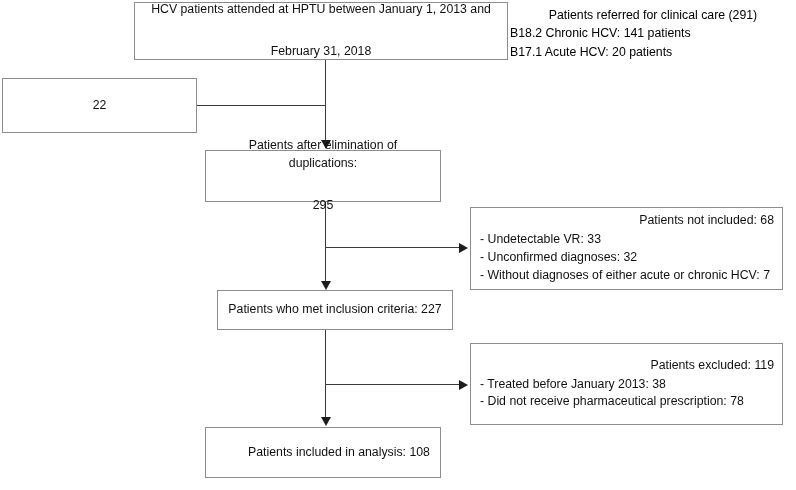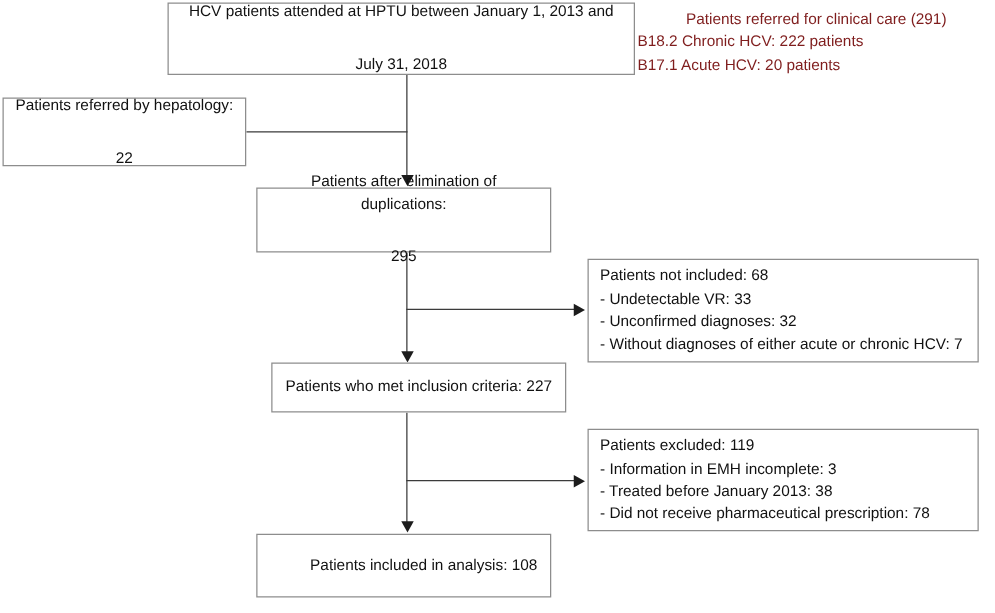--- a/index.html
+++ b/index.html
@@ -39,35 +39,35 @@
     z-index: 3;
   }
   .box.center { text-align: center; align-items: center; gap: 24px; }
   .box.listbox {
     text-align: left;
     align-items: stretch;
     justify-content: center;
     padding: 5px 8px 5px 9px;
   }
   .box .hdr {
-    text-align: left;
+    text-align: right;
     display: block;
     margin-bottom: 1px;
   }
   .box .li {
     display: block;
     white-space: nowrap;
   }
 
   
   .textblock {
     position: absolute;
     font-size: 12.3px;
     line-height: 1.5;
-    color: #7f1d1d;
+    color: #000000;
     text-align: left;
     z-index: 3;
     white-space: nowrap;
   }
   .textblock .hdr { display: block; text-align: center; }
   .textblock .li { display: block; }
 
   
   .vline {
     position: absolute;
@@ -100,31 +100,30 @@
     z-index: 2;
   }
 </style>
 </head>
 <body>
 
 <div id="canvas">
 
   <div class="box center" style="left:134px; top:2px; width:374px; height:58px;">
     <span>HCV patients attended at HPTU between January 1, 2013 and</span>
-    <span>July 31, 2018</span>
+    <span>February 31, 2018</span>
   </div>
 
   <div class="textblock" style="left:510px; top:6px; width:286px;">
     <span class="hdr">Patients referred for clinical care (291)</span>
-    <span class="li">B18.2 Chronic HCV: 222 patients</span>
+    <span class="li">B18.2 Chronic HCV: 141 patients</span>
     <span class="li">B17.1 Acute HCV: 20 patients</span>
   </div>
 
   <div class="box center" style="left:2px; top:78px; width:195px; height:55px;">
-    <span>Patients referred by hepatology:</span>
     <span>22</span>
   </div>
 
   <div class="hline" style="left:197px; top:105px; width:129px;"></div>
 
   <div class="vline" style="left:325px; top:60px; height:85px;"></div>
   <div class="arrow-down" style="left:321px; top:140px;"></div>
 
   <div class="box center" style="left:205px; top:150px; width:236px; height:52px;">
     <span>Patients after elimination of duplications:</span>
@@ -149,21 +148,20 @@
   </div>
 
   <div class="vline" style="left:325px; top:330px; height:90px;"></div>
   <div class="arrow-down" style="left:321px; top:417px;"></div>
 
   <div class="hline" style="left:325px; top:384px; width:136px;"></div>
   <div class="arrow-right" style="left:459px; top:380px;"></div>
 
   <div class="box listbox" style="left:470px; top:343px; width:313px; height:82px;">
     <span class="hdr">Patients excluded: 119</span>
-    <span class="li">- Information in EMH incomplete: 3</span>
     <span class="li">- Treated before January 2013: 38</span>
     <span class="li">- Did not receive pharmaceutical prescription: 78</span>
   </div>
 
   <div class="box center" style="left:205px; top:427px; width:236px; height:51px;padding-left:40px;">
     <span>Patients included in analysis: 108</span>
   </div>
 
 </div>
 

